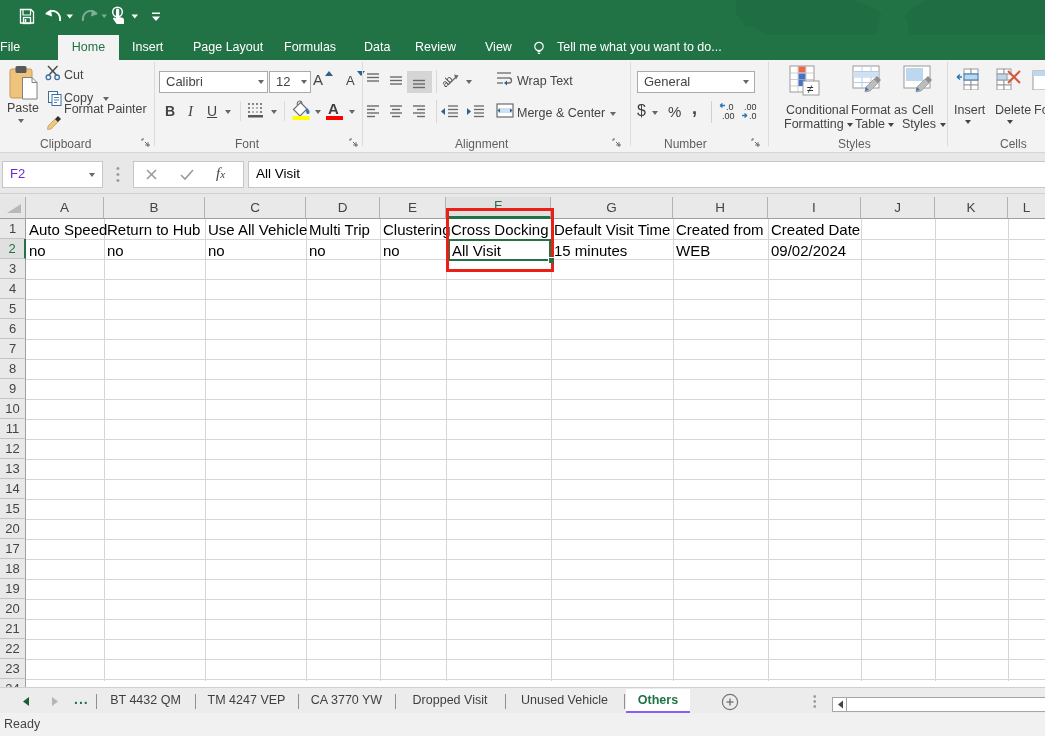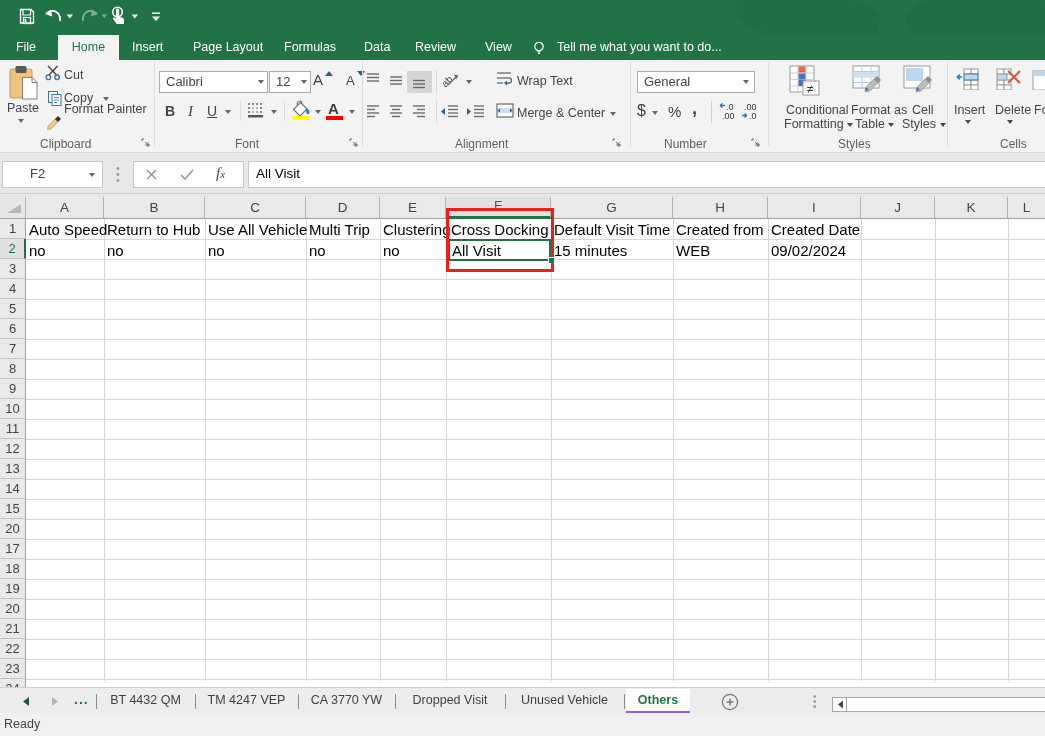--- a/index.html
+++ b/index.html
@@ -71,21 +71,21 @@
     </g>
     <path d="M131.5 14.5 l6.5 0 -3.25 4 z" fill="#fff"></path>
 
     <g fill="#fff">
       <rect x="152" y="12.5" width="8" height="1.5"></rect>
       <path d="M152 16.5 l8 0 -4 4.5 z"></path>
     </g>
   </svg>
 </div>
 <div class="abs" id="tabrow">
-  <div class="ttab" style="left:0px;width:52px;text-align:center;">File</div>
+  <div class="ttab" style="left:0px;width:52px;">File</div>
   <div class="ttab" style="left:58px;width:61px;background:#f3f3f3;color:#217346;text-align:center;">Home</div>
   <div class="ttab" style="left:132px;">Insert</div>
   <div class="ttab" style="left:193px;">Page Layout</div>
   <div class="ttab" style="left:284px;">Formulas</div>
   <div class="ttab" style="left:364px;">Data</div>
   <div class="ttab" style="left:415px;">Review</div>
   <div class="ttab" style="left:485px;">View</div>
   <svg width="16" height="16" style="position:absolute;left:531px;top:5px">
     <g stroke="#fff" stroke-width="1.2" fill="none">
       <circle cx="8" cy="6.5" r="4.2"></circle>
@@ -392,21 +392,21 @@
   <div class="dd" style="position:absolute;left:1007px;top:60px;border-top-color:#444"></div>
   <svg width="20" height="22" style="position:absolute;left:1032px;top:8px">
     <rect x="1" y="3" width="18" height="19" fill="#fff" stroke="#9a9a9a" stroke-width="1"></rect>
     <rect x="1" y="3" width="18" height="5" fill="#bdd7ee"></rect>
   </svg>
   <div class="rtext" style="left:1034px;top:43px;">Fo</div>
   <div class="glabel" style="left:1000px;">Cells</div>
 </div>
 <div class="abs" id="fbar">
   <div class="whitebox" style="left:2px;top:8px;width:101px;height:27px;border-color:#c6c6c6;"></div>
-  <div style="position:absolute;left:10px;top:13px;font-size:13px;color:#404040;margin-left:20px;">F2</div>
+  <div style="position:absolute;left:10px;top:13px;font-size:13px;color:#6d28d9;">F2</div>
   <div class="dd" style="position:absolute;left:89px;top:20px;"></div>
   <div style="position:absolute;left:116px;top:12px;color:#9a9a9a;font-size:11px;letter-spacing:0;line-height:6px;">•<br>•<br>•</div>
   <div class="whitebox" style="left:133px;top:8px;width:111px;height:27px;border-color:#c6c6c6;"></div>
   <svg width="12" height="12" style="position:absolute;left:146px;top:16px">
       <g stroke="#9a9a9a" stroke-width="1.6">
         <line x1="1" y1="1" x2="10" y2="10"></line>
         <line x1="10" y1="1" x2="1" y2="10"></line>
       </g>
     </svg>
   <svg width="14" height="12" style="position:absolute;left:180px;top:16px">

